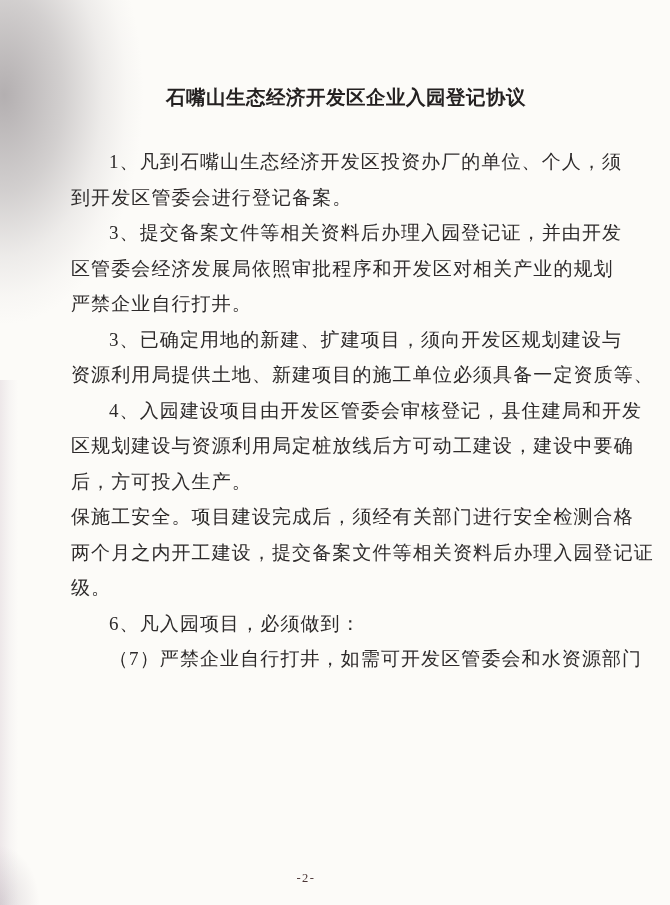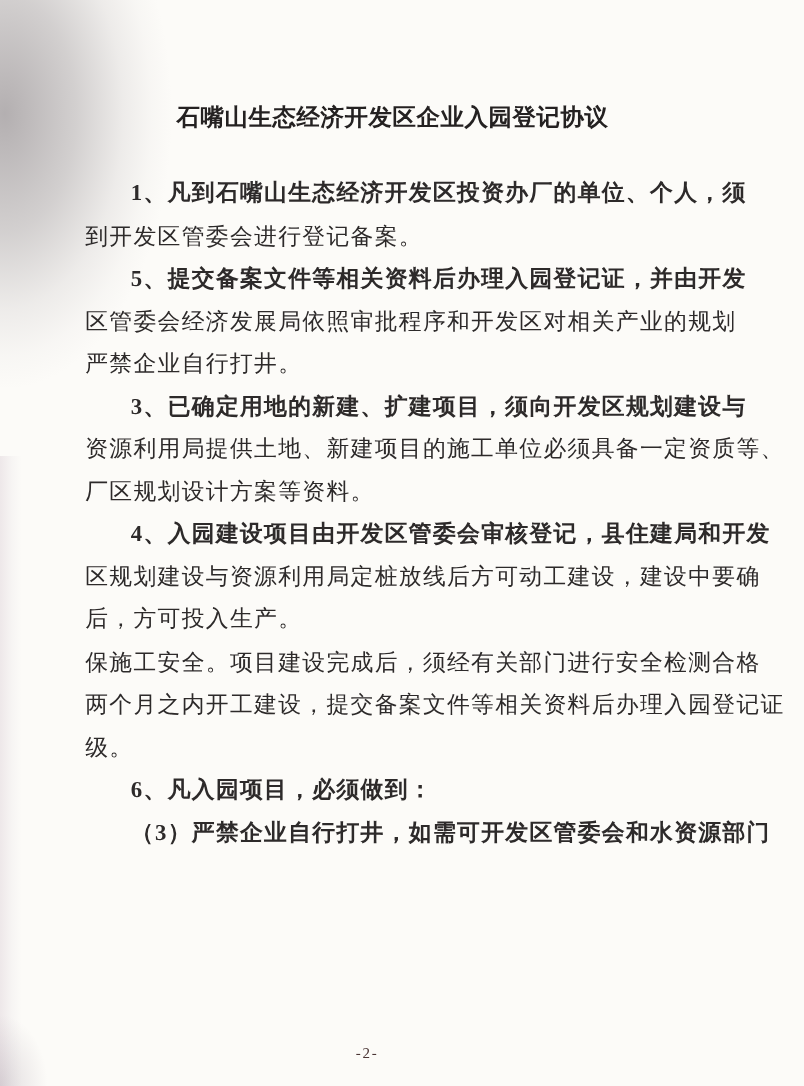--- a/index.html
+++ b/index.html
@@ -41,21 +41,21 @@
   .edge-noise-b {
     position: absolute;
     left: 0; bottom: 0;
     width: 40px; height: 60px;
     background: radial-gradient(ellipse at 0% 100%,
                 rgba(150,135,150,0.28), transparent 70%);
     pointer-events: none;
   }
   .doc-title {
     position: absolute;
-    top: 84px; left: 60px;
+    top: 84px; left: 79px;
     width: 534px;
     text-align: center;
     font-weight: bold;
     font-size: 19.5px;
     letter-spacing: 0.5px;
     color: #242121;
     white-space: nowrap;
   }
   .body-text {
     position: absolute;
@@ -64,21 +64,21 @@
     font-size: 19px;
     line-height: 35.5px;
     letter-spacing: 1.1px;
     color: #2d2a2a;
   }
   .line {
     white-space: nowrap;
     height: 35.5px;
     text-align: left;
   }
-  .first { text-indent: 38px; font-weight: bold; }
+  .first { text-indent: 38px; }
   .page-number {
     position: absolute;
     top: 871px; left: 0;
     width: 612px;
     text-align: center;
     font-size: 12.5px;
     letter-spacing: 1.5px;
     color: #4a3434;
   }
 </style>
@@ -94,29 +94,28 @@
   <div class="doc-title">石嘴山生态经济开发区企业入园登记协议</div>
 
   <div class="body-text">
 
     <div>
       <div class="line first">1、凡到石嘴山生态经济开发区投资办厂的单位、个人，须</div>
       <div class="line">到开发区管委会进行登记备案。</div>
     </div>
 
     <div>
-      <div class="line first">5、提交备案文件等相关资料后办理入园登记证，并由开发</div>
+      <div class="line first">3、提交备案文件等相关资料后办理入园登记证，并由开发</div>
       <div class="line">区管委会经济发展局依照审批程序和开发区对相关产业的规划</div>
       <div class="line">严禁企业自行打井。</div>
     </div>
 
     <div>
       <div class="line first">3、已确定用地的新建、扩建项目，须向开发区规划建设与</div>
       <div class="line">资源利用局提供土地、新建项目的施工单位必须具备一定资质等、</div>
-      <div class="line">厂区规划设计方案等资料。</div>
     </div>
 
     <div>
       <div class="line first">4、入园建设项目由开发区管委会审核登记，县住建局和开发</div>
       <div class="line">区规划建设与资源利用局定桩放线后方可动工建设，建设中要确</div>
       <div class="line">后，方可投入生产。</div>
       <div class="line">保施工安全。项目建设完成后，须经有关部门进行安全检测合格</div>
     </div>
 
     <div>
@@ -124,20 +123,20 @@
       <div class="line">级。</div>
     </div>
 
     <div>
       <div class="line first">6、凡入园项目，必须做到：</div>
     </div>
 
 
 
     <div>
-      <div class="line first">（3）严禁企业自行打井，如需可开发区管委会和水资源部门</div>
+      <div class="line first">（7）严禁企业自行打井，如需可开发区管委会和水资源部门</div>
     </div>
 
   </div>
 
   <div class="page-number">-2-</div>
 
 </div>
 
 </body></html>

